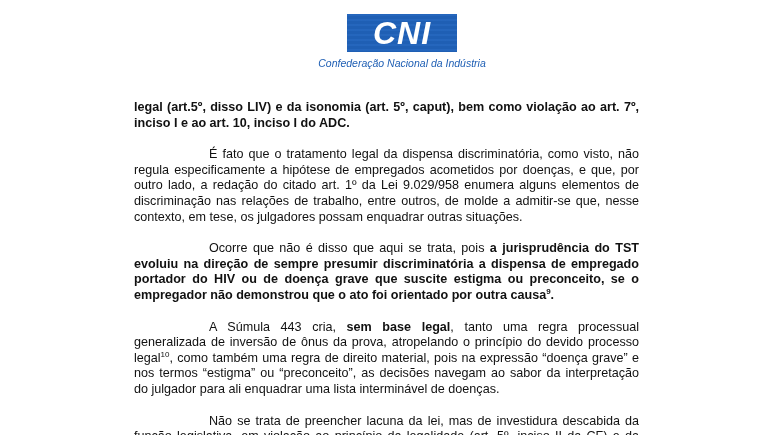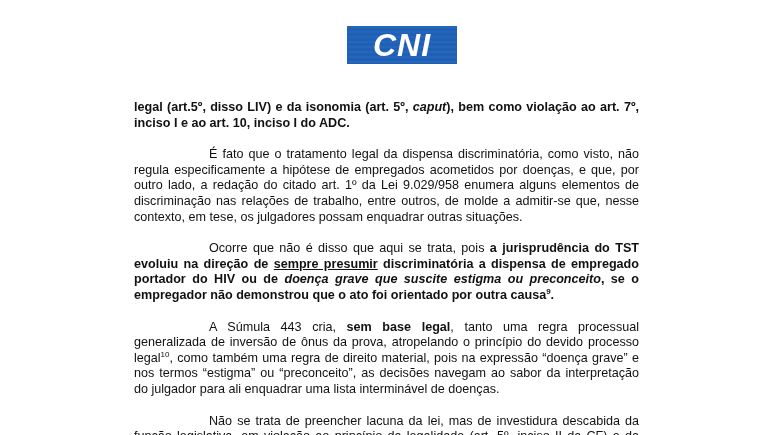--- a/index.html
+++ b/index.html
@@ -1,39 +1,40 @@
 <!DOCTYPE html>
 <html><head>
 <meta charset="utf-8">
 <style>
   html, body { margin:0; padding:0; background:#ffffff; }
   body { width:774px; height:435px; overflow:hidden; position:relative; font-family:"Liberation Sans", sans-serif; color:#111; }
-  .logo { position:absolute; left:318px; top:26px; width:168px; text-align:center; }
+  .logo { position:absolute; left:318px; top:14px; width:168px; text-align:center; }
   .logo-box { width:110px; height:38px; margin:0 auto; background:#1f5fb4; position:relative; overflow:hidden; }
   .logo-box .stripes { position:absolute; left:0; top:0; width:100%; height:100%;
      background:repeating-linear-gradient(180deg, #2a6cc4 0px, #2a6cc4 2px, #1f5fb4 2px, #1f5fb4 5px); opacity:.55; }
   .logo-box .txt { position:relative; color:#fff; font-weight:bold; font-style:italic; font-size:32px; line-height:38px; letter-spacing:1px; font-family:"Liberation Sans", sans-serif; }
   .logo-sub { margin-top:5px; color:#1f5fb4; font-style:italic; font-size:10.5px; white-space:nowrap; }
   .logo-tag { margin-top:5px; color:#1f5fb4; font-weight:bold; font-size:8.5px; white-space:nowrap; }
   .page { position:absolute; left:134px; top:100px; width:505px; font-size:12.6px; line-height:15.6px; }
   p { margin:0; text-align:justify; text-align-last:left; }
   .p { margin-top:16px; text-indent:75px; }
   .b { font-weight:bold; }
-  .i { font-style:italic; }
-  .u { text-decoration:underline; }
+  .i { }
+  .u { }
   sup { font-size:8px; line-height:0; vertical-align:super; }
 </style>
 </head>
 <body>
 
 <div class="logo">
   <div class="logo-box">
     <div class="stripes"></div>
     <div class="txt">CNI</div>
   </div>
+  <div class="logo-sub">Confederação Nacional da Indústria</div>
 </div>
 
 <div class="page">
   <p class="b"><span>legal (art.5º, disso LIV) e da isonomia (art. 5º, </span><span class="i">caput</span><span>), bem como violação ao art. 7º, inciso I e ao art. 10, inciso I do ADC.</span></p>
 
   <p class="p"><span>É fato que o tratamento legal da dispensa discriminatória, como visto, não regula especificamente a hipótese de empregados acometidos por doenças, e que, por outro lado, a redação do citado art. 1º da Lei 9.029/958 enumera alguns elementos de discriminação nas relações de trabalho, entre outros, de molde a admitir-se que, nesse contexto, em tese, os julgadores possam enquadrar outras situações.</span></p>
 
   <p class="p"><span>Ocorre que não é disso que aqui se trata, pois </span><span class="b">a jurisprudência do TST evoluiu na direção de </span><span class="b u">sempre presumir</span><span class="b"> discriminatória a dispensa de empregado portador do HIV ou de </span><span class="b i">doença grave que suscite estigma ou preconceito</span><span class="b">, se o empregador não demonstrou que o ato foi orientado por outra causa</span><sup class="b">9</sup><span class="b">.</span></p>
 
   <p class="p"><span>A Súmula 443 cria, </span><span class="b">sem base legal</span><span>, tanto uma regra processual generalizada de inversão de ônus da prova, atropelando o princípio do devido processo legal</span><sup>10</sup><span>, como também uma regra de direito material, pois na expressão “doença grave” e nos termos “estigma” ou “preconceito”, as decisões navegam ao sabor da interpretação do julgador para ali enquadrar uma lista interminável de doenças.</span></p>

